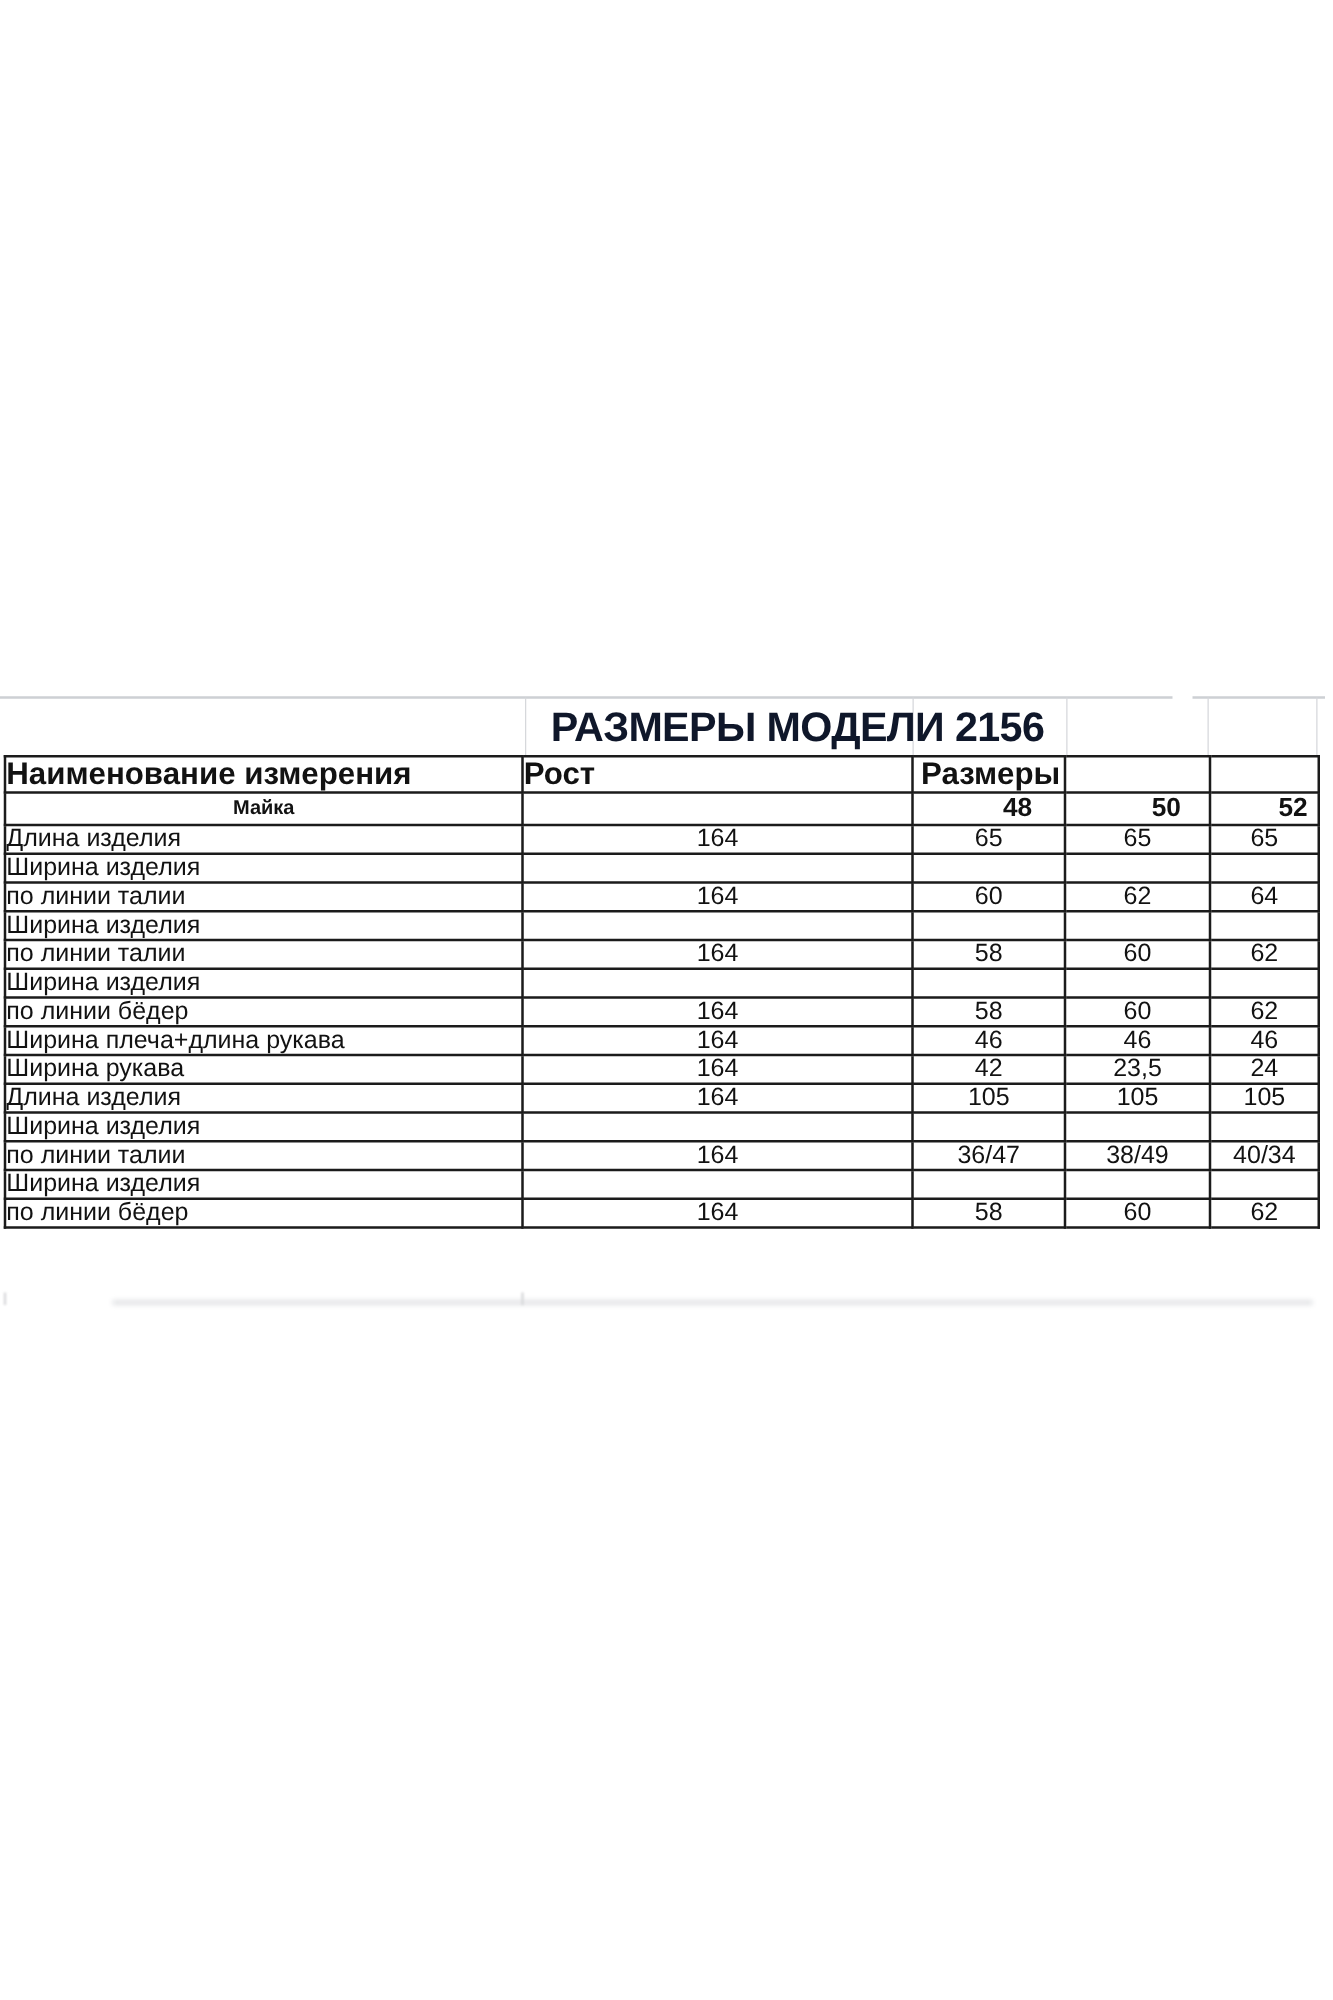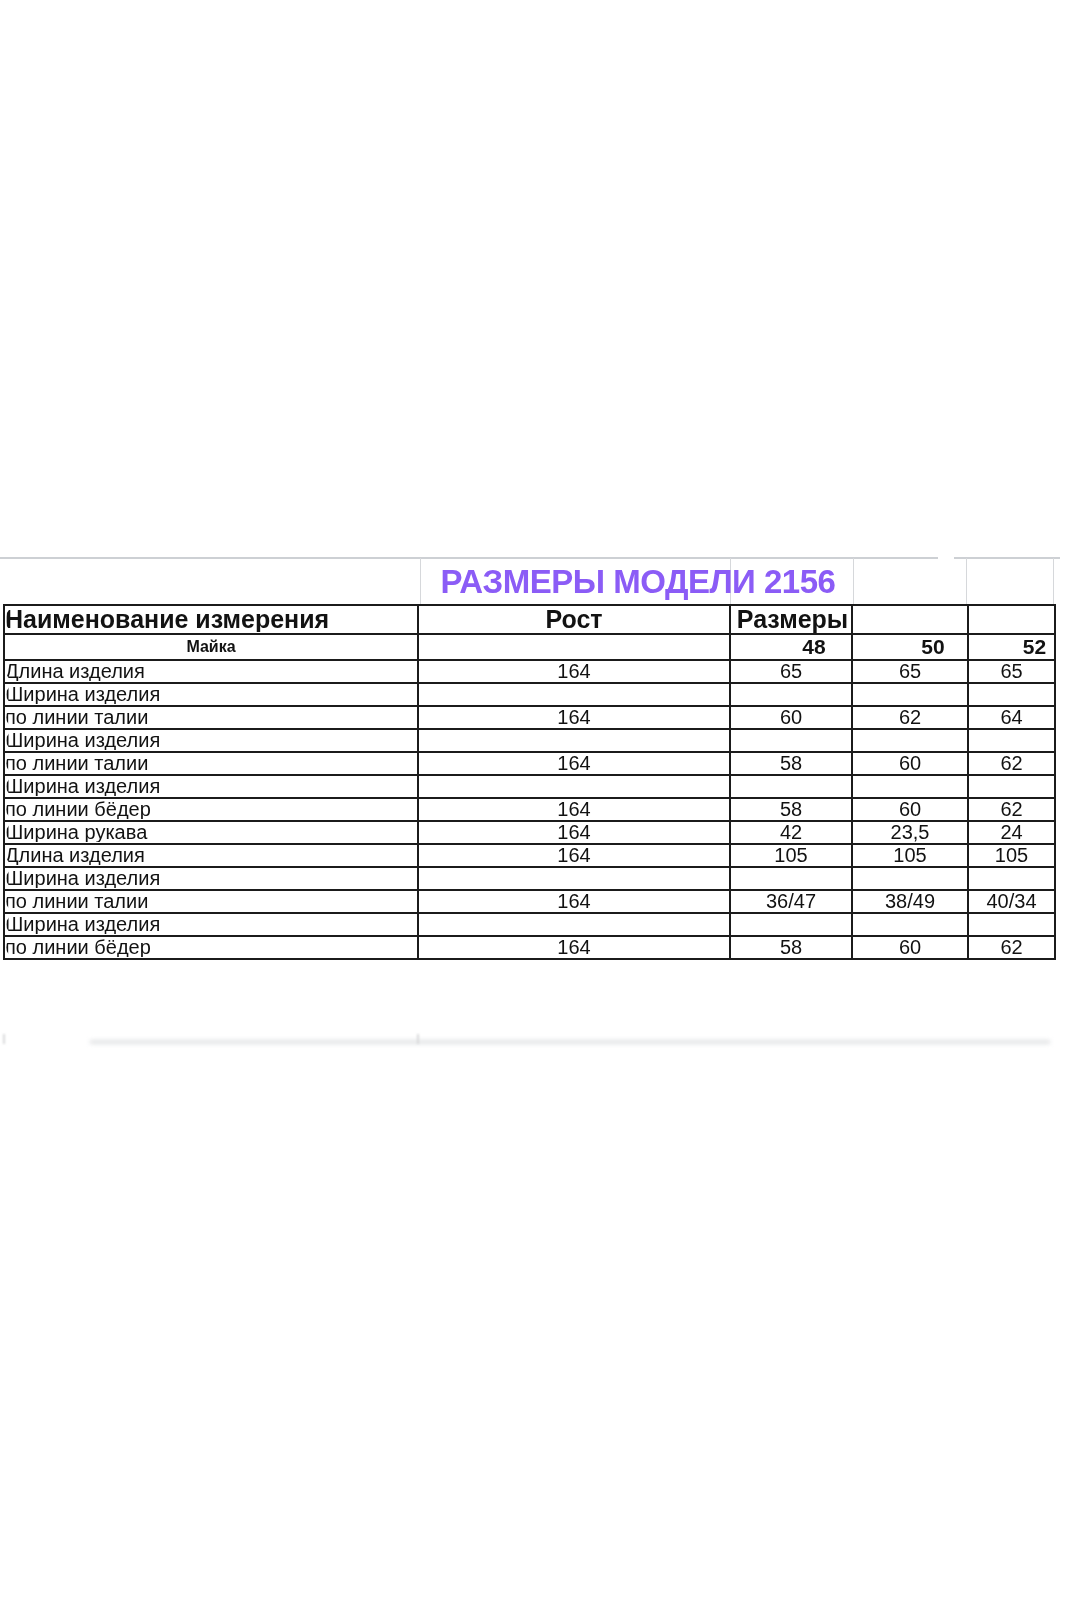--- a/index.html
+++ b/index.html
@@ -19,24 +19,24 @@
            line-height:44px; text-align:center; font-weight:bold; font-size:33px;
            letter-spacing:-0.5px; white-space:nowrap; }
 
   
   table.sizes { position:absolute; left:3px; top:604px; width:1051px;
                 border-collapse:collapse; table-layout:fixed;
                 border:1px solid #1b1b1b; }
   table.sizes td { border:2px solid #1b1b1b; padding:0; height:22px;
                    font-size:20px; color:#121212; line-height:1.05;
                    white-space:nowrap; overflow:hidden; vertical-align:middle; }
-  td.c-label { text-align:left; padding-left:6px;border-radius:12px; }
+  td.c-label { text-align:left; padding-left:6px; }
   td.num { text-align:center; }
   tr.header-row td { height:29px; font-weight:bold; font-size:25px; }
-  tr.header-row td.c-rost { text-align:center; }
+  tr.header-row td.c-rost { }
   tr.header-row td.c-razmery { text-align:center; padding-left:3px; }
   tr.section-row td { height:26px; font-weight:bold;padding-left:46px; }
   tr.section-row td.c-label { text-align:center; font-size:16px; padding-left:0; }
   tr.section-row td.num { font-size:21px; }
 
   
   .ghost-h { position:absolute; left:90px; top:1040px; width:960px; height:4px;
              background:#e2e3e5; filter:blur(2px); }
   .ghost-v { position:absolute; width:2px; height:10px; top:1034px;
              background:#d9dadc; filter:blur(1px); }
@@ -48,21 +48,21 @@
 <div id="page">
 
   <div class="grid-h"></div>
   <div class="grid-gap"></div>
   <div class="grid-v gv1"></div>
   <div class="grid-v gv2"></div>
   <div class="grid-v gv3"></div>
   <div class="grid-v gv4"></div>
   <div class="grid-v gv5"></div>
 
-  <div class="title" id="title" style="color: #8b5cf6;">РАЗМЕРЫ МОДЕЛИ 2156</div>
+  <div class="title" id="title" style="color: #0f172a;">РАЗМЕРЫ МОДЕЛИ 2156</div>
 
   <table class="sizes">
     <colgroup>
       <col style="width:414px">
         <col style="width:312px">
         <col style="width:122px">
       <col style="width:116px">
         <col style="width:87px">
     </colgroup>
     <tbody>
@@ -125,20 +125,27 @@
         <td class="num"></td>
       </tr>
       <tr class="data-row">
         <td class="c-label">по линии бёдер</td>
         <td class="num">164</td>
         <td class="num">58</td>
         <td class="num">60</td>
         <td class="num">62</td>
       </tr>
       <tr class="data-row">
+        <td class="c-label">Ширина плеча+длина рукава</td>
+        <td class="num">164</td>
+        <td class="num">46</td>
+        <td class="num">46</td>
+        <td class="num">46</td>
+      </tr>
+      <tr class="data-row">
         <td class="c-label">Ширина рукава</td>
         <td class="num">164</td>
         <td class="num">42</td>
         <td class="num">23,5</td>
         <td class="num">24</td>
       </tr>
 
 
       <tr class="data-row">
         <td class="c-label">Длина изделия</td>

